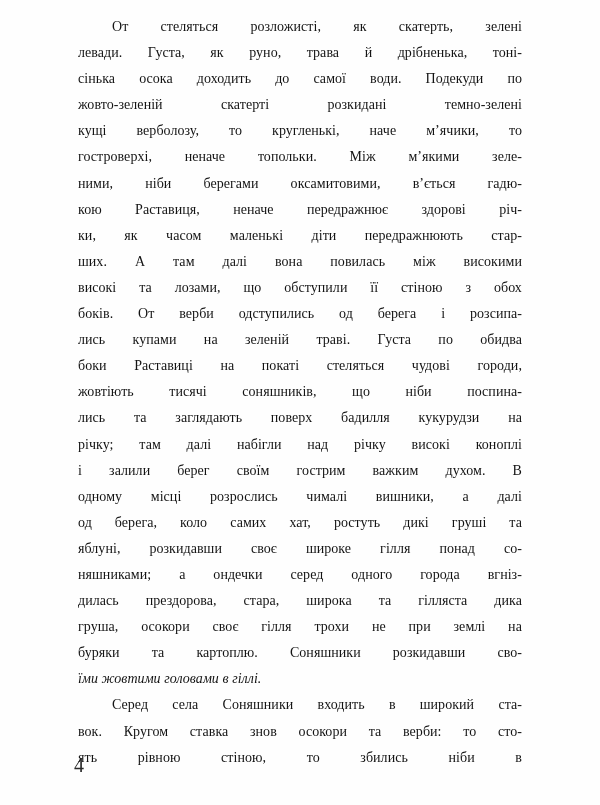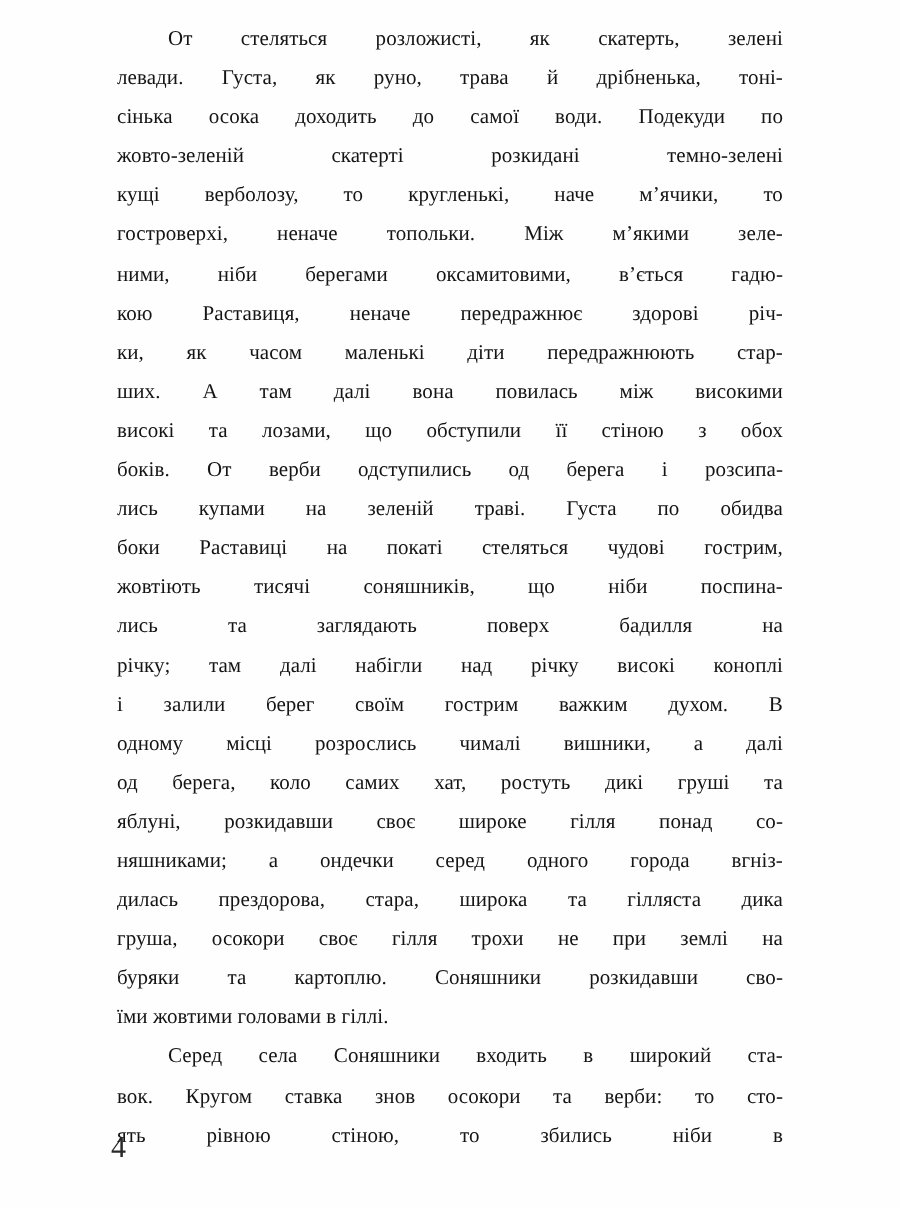--- a/index.html
+++ b/index.html
@@ -55,20 +55,21 @@
     justify-content: space-between;
     width: 444px;
   }
   .line.just > .w {
     white-space: pre;
   }
 
   
   .line.flush {
     display: block;
+    font-style: italic;
   }
 
   
   .line.indent {
     padding-left: 34px;
   }
   .line.indent.just {
     width: 410px;
     margin-left: 34px;
     padding-left: 0;
@@ -208,36 +209,37 @@
           <span class="w">по</span>
           <span class="w">обидва</span>
         </div>
         <div class="line just">
           <span class="w">боки</span>
           <span class="w">Раставиці</span>
           <span class="w">на</span>
           <span class="w">покаті</span>
           <span class="w">стеляться</span>
           <span class="w">чудові</span>
-          <span class="w">гострим,</span>
+          <span class="w">городи,</span>
         </div>
         <div class="line just">
           <span class="w">жовтіють</span>
           <span class="w">тисячі</span>
           <span class="w">соняшників,</span>
           <span class="w">що</span>
           <span class="w">ніби</span>
           <span class="w">поспина-</span>
         </div>
         <div class="line just">
           <span class="w">лись</span>
           <span class="w">та</span>
           <span class="w">заглядають</span>
           <span class="w">поверх</span>
           <span class="w">бадилля</span>
+          <span class="w">кукурудзи</span>
           <span class="w">на</span>
         </div>
         <div class="line just">
           <span class="w">річку;</span>
           <span class="w">там</span>
           <span class="w">далі</span>
           <span class="w">набігли</span>
           <span class="w">над</span>
           <span class="w">річку</span>
           <span class="w">високі</span>

